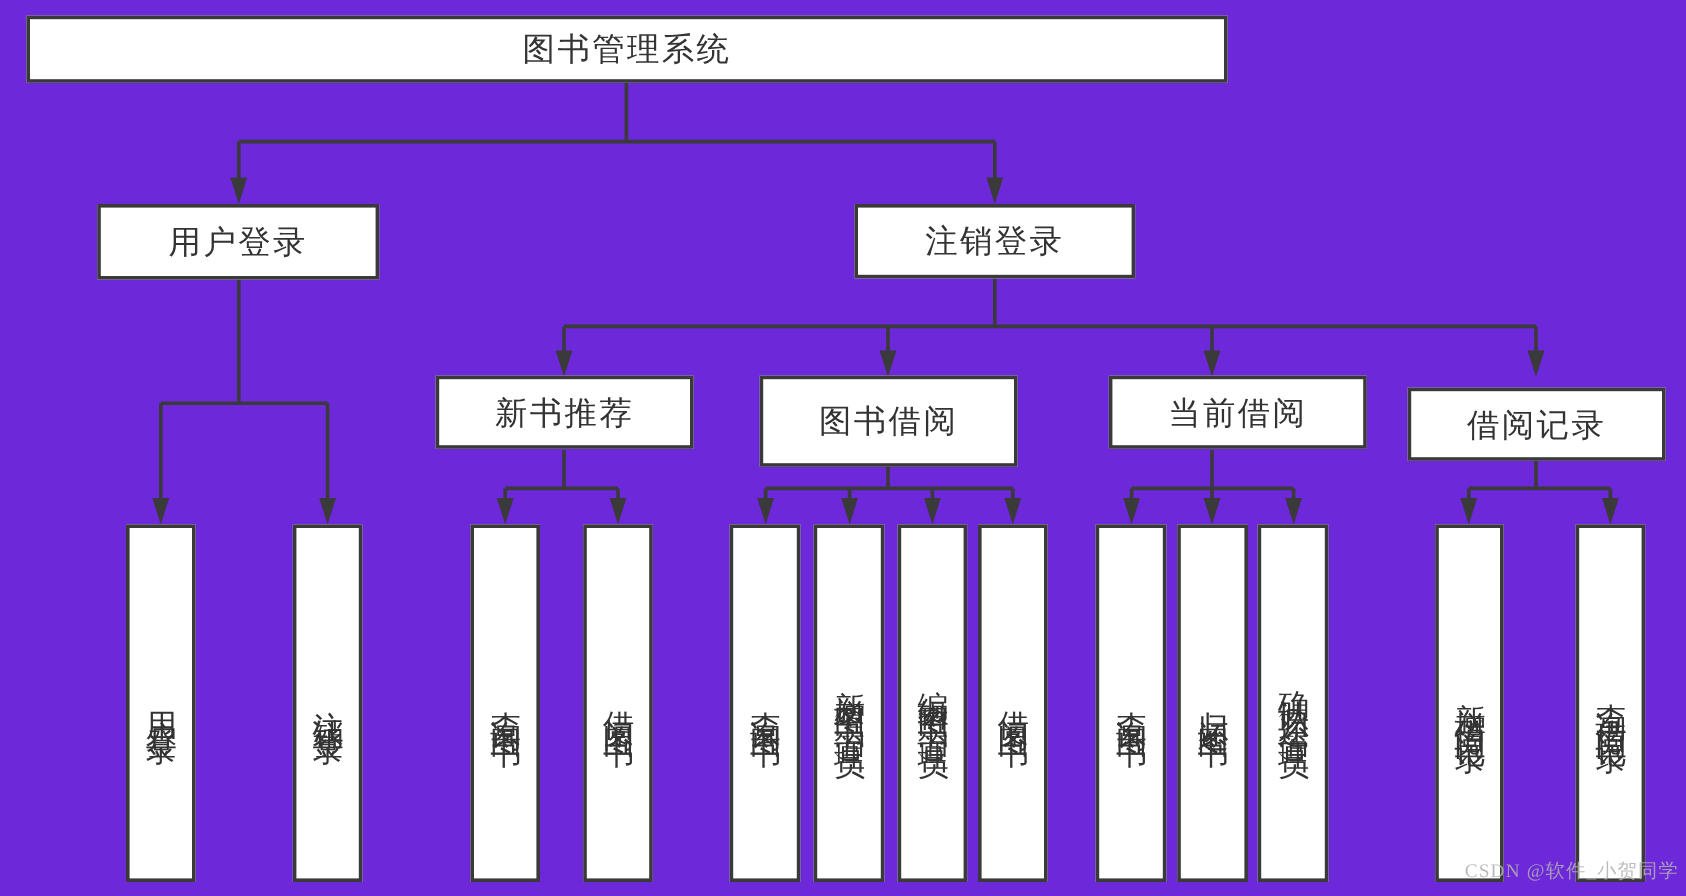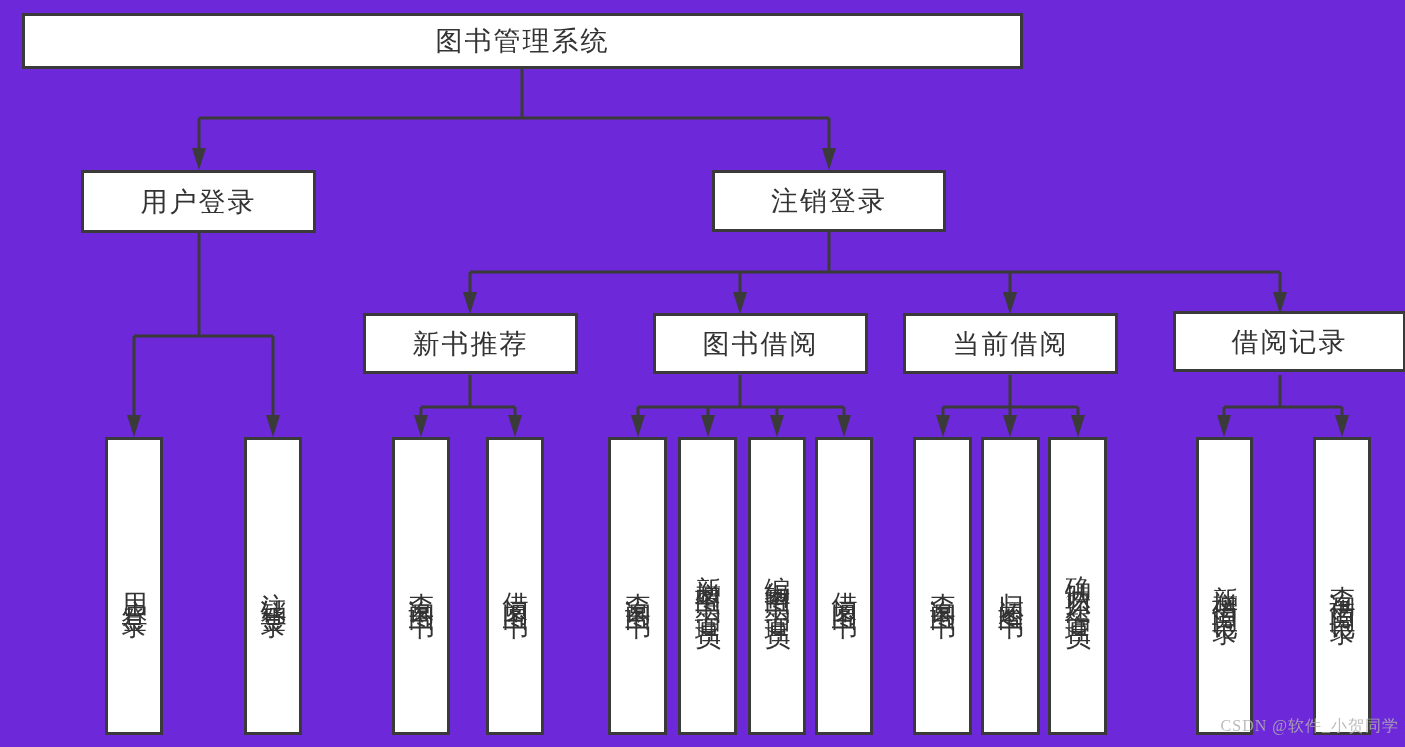--- a/index.html
+++ b/index.html
@@ -117,27 +117,27 @@
   <div class="node" style="left:81px; top:170px; width:235px; height:63px;">
     <span>用户登录</span>
   </div>
   <div class="node" style="left:712px; top:170px; width:234px; height:62px;">
     <span>注销登录</span>
   </div>
 
   <div class="node" style="left:363px; top:313px; width:215px; height:61px;">
     <span>新书推荐</span>
   </div>
-  <div class="node" style="left:633px; top:313px; width:215px; height:61px;margin-left:20px;">
+  <div class="node" style="left:633px; top:313px; width:215px; height:76px;">
     <span>图书借阅</span>
   </div>
-  <div class="node" style="left:903px; top:313px; width:215px; height:61px;">
+  <div class="node" style="left:924px; top:313px; width:215px; height:61px;">
     <span>当前借阅</span>
   </div>
-  <div class="node" style="left:1173px; top:311px; width:233px; height:61px;">
+  <div class="node" style="left:1173px; top:323px; width:215px; height:61px;">
     <span>借阅记录</span>
   </div>
 
   <div class="leaf" style="left:105px; top:437px; width:58px; height:298px;">
     <span>用户登录</span>
   </div>
   <div class="leaf" style="left:244px; top:437px; width:58px; height:298px;">
     <span>注销登录</span>
   </div>
 

